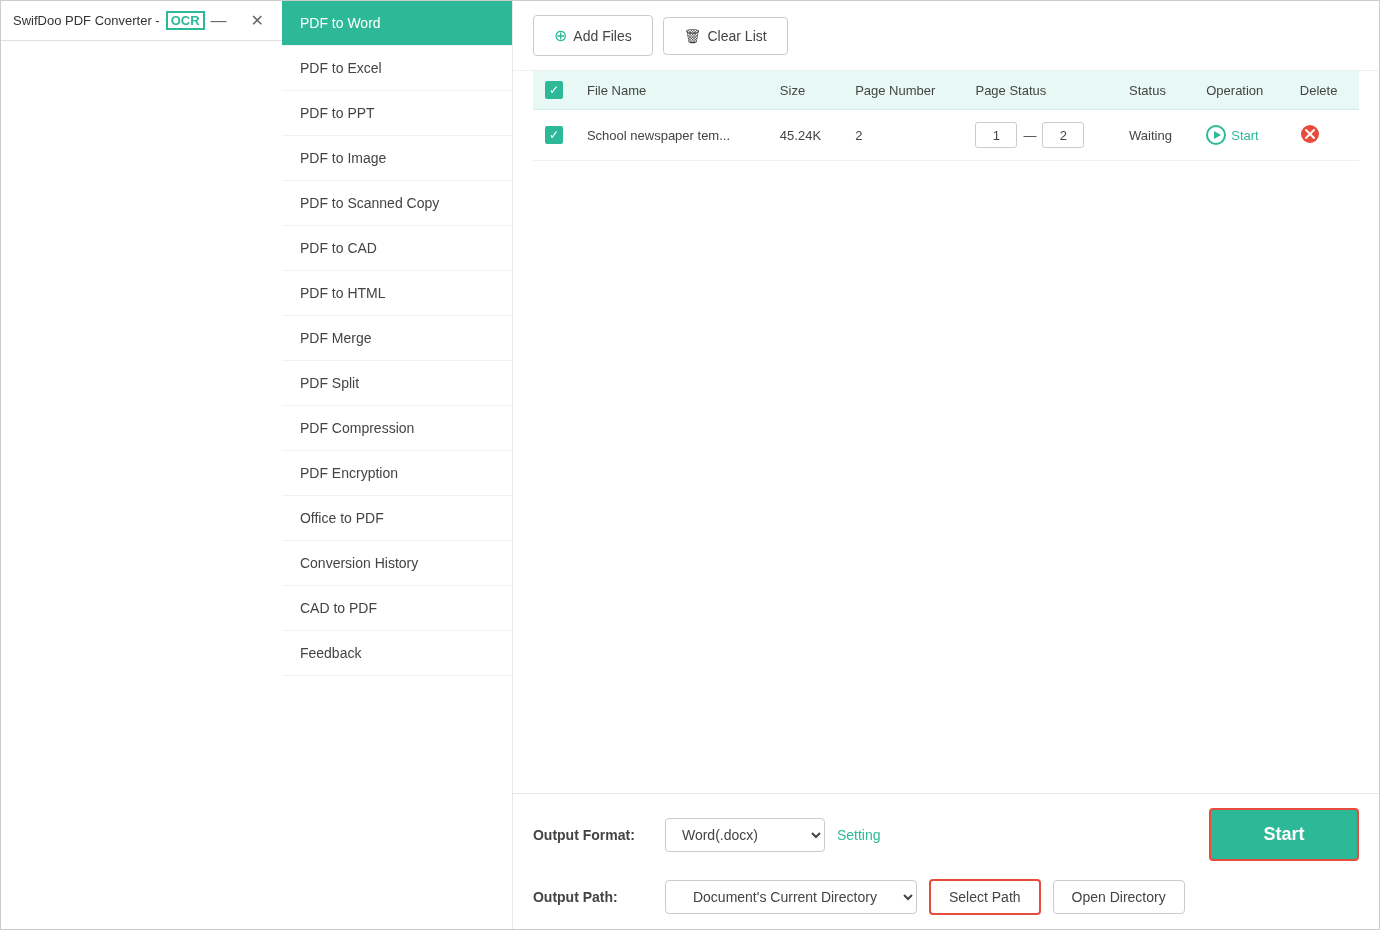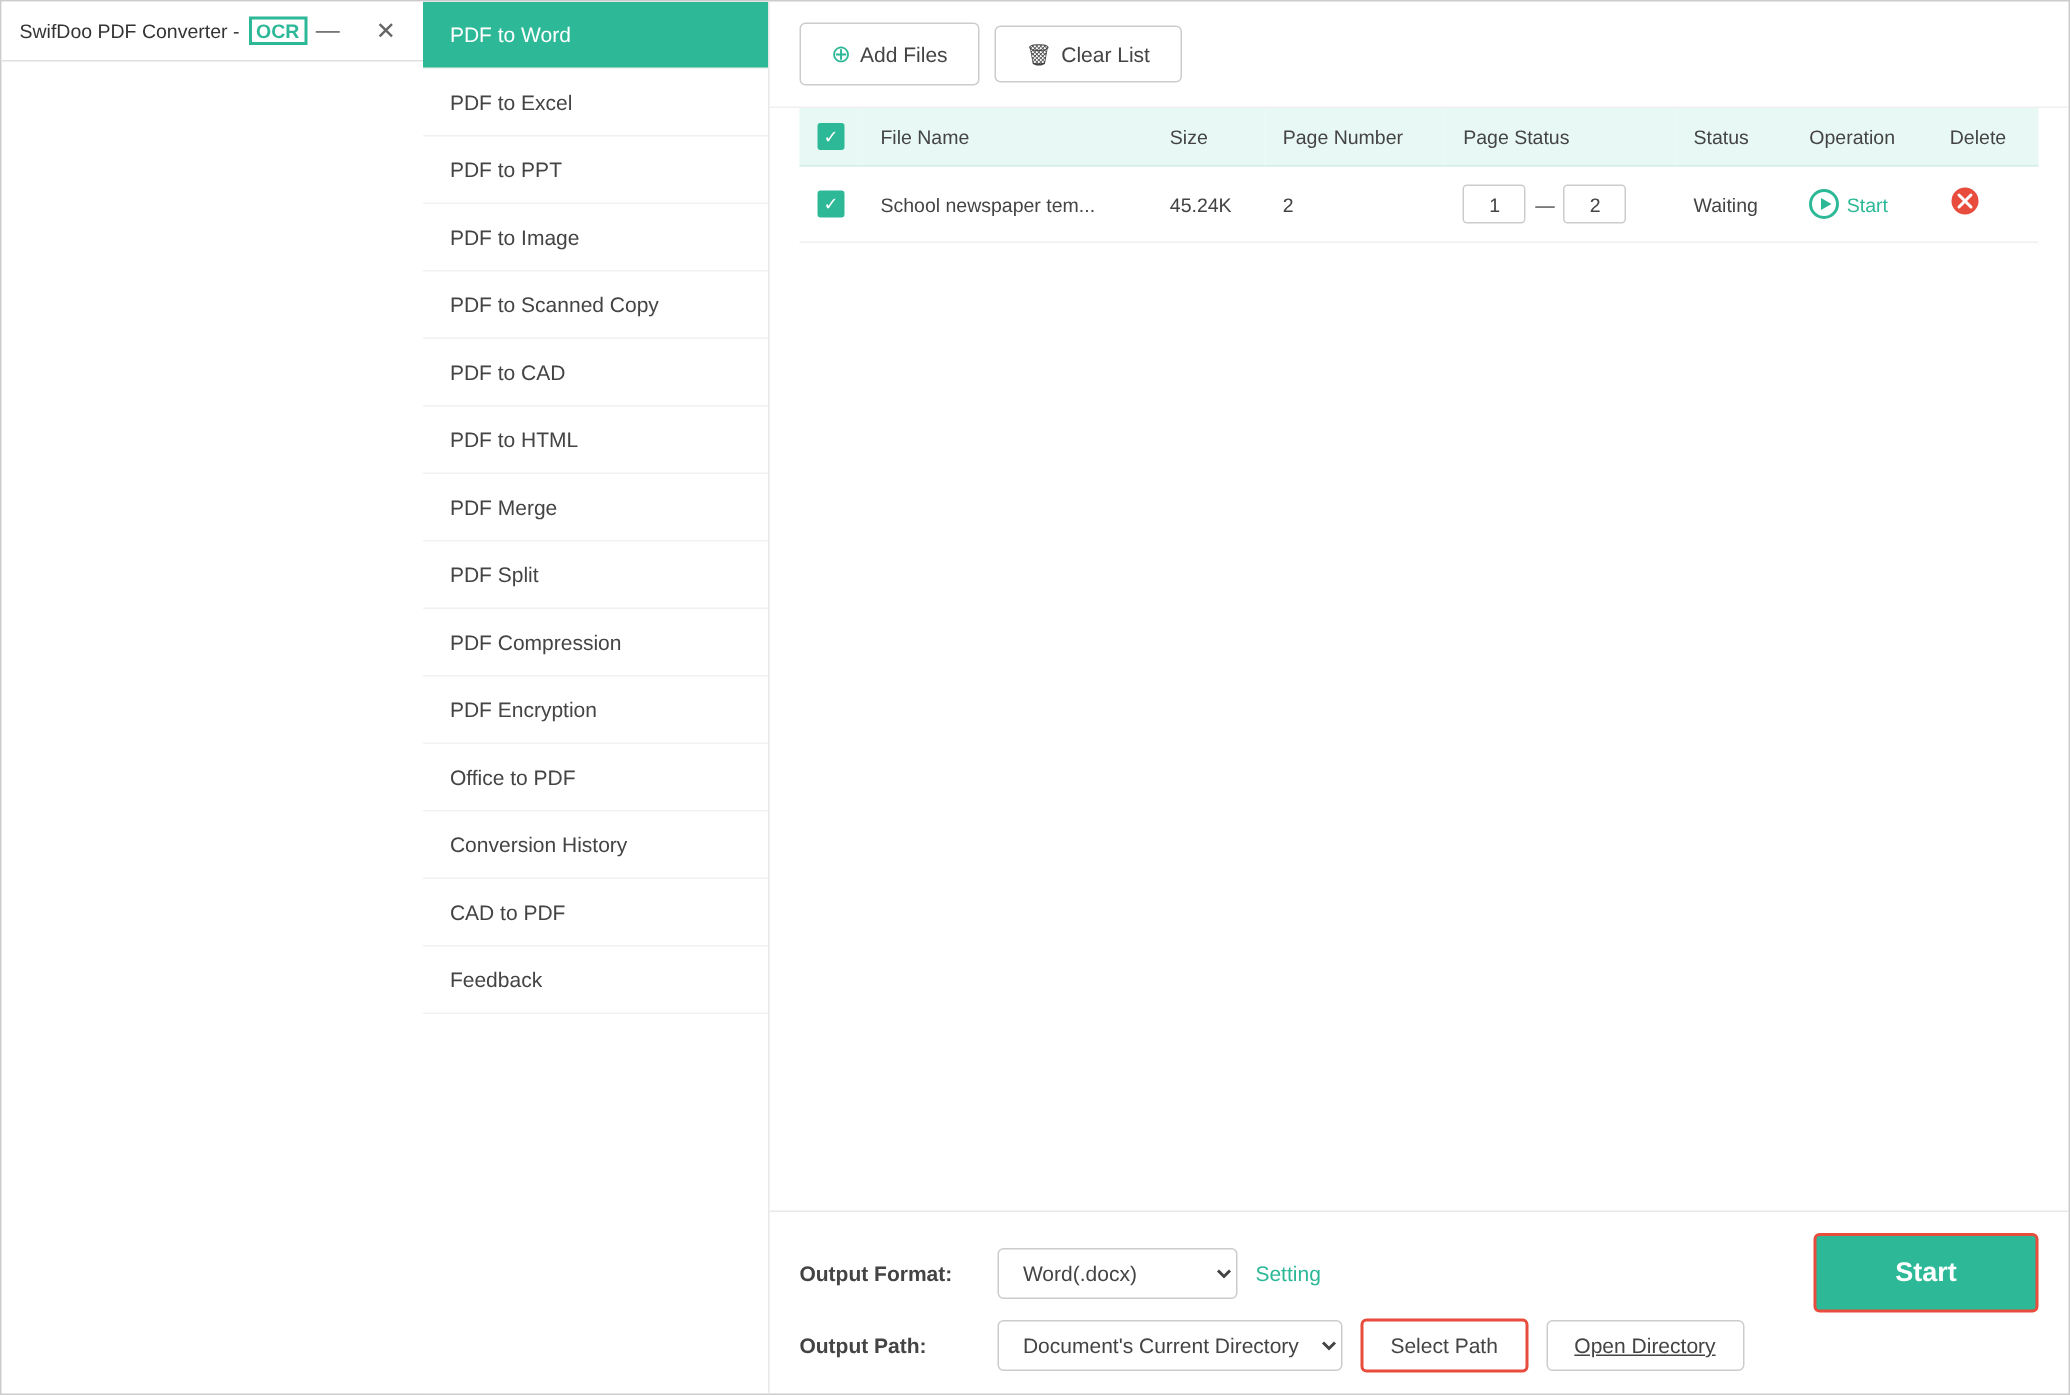--- a/index.html
+++ b/index.html
@@ -228,21 +228,21 @@
       font-size: 20px;
       line-height: 1;
     }
 
     
     .bottom-bar {
       border-top: 1px solid #e8e8e8;
       padding: 14px 20px;
       display: flex;
       flex-direction: column;
-      gap: 4px;
+      gap: 18px;
       flex-shrink: 0;
     }
     .bottom-row {
       display: flex;
       align-items: center;
       gap: 12px;
     }
     .bottom-label {
       font-size: 14px;
       color: #444;
@@ -260,21 +260,21 @@
       min-width: 160px;
     }
     .setting-link {
       color: #2db897;
       cursor: pointer;
       font-size: 14px;
       text-decoration: none;
     }
 
     .path-select {
-      padding: 7px 12px;
+      padding: 7px 23px;
       border: 1px solid #ccc;
       border-radius: 4px;
       font-size: 14px;
       color: #444;
       background: #fff;
       cursor: pointer;
       min-width: 220px;
     }
     .btn-select-path {
       padding: 8px 18px;
@@ -286,21 +286,20 @@
       cursor: pointer;
     }
     .btn-open-dir {
       padding: 8px 18px;
       border: 1px solid #ccc;
       border-radius: 4px;
       background: #fff;
       font-size: 14px;
       color: #444;
       cursor: pointer;
-      text-decoration: underline;
     }
 
     
     .btn-start-main {
       padding: 14px 40px;
       background: #2db897;
       color: #fff;
       border: 2px solid #e74c3c;
       border-radius: 4px;
       font-size: 18px;

